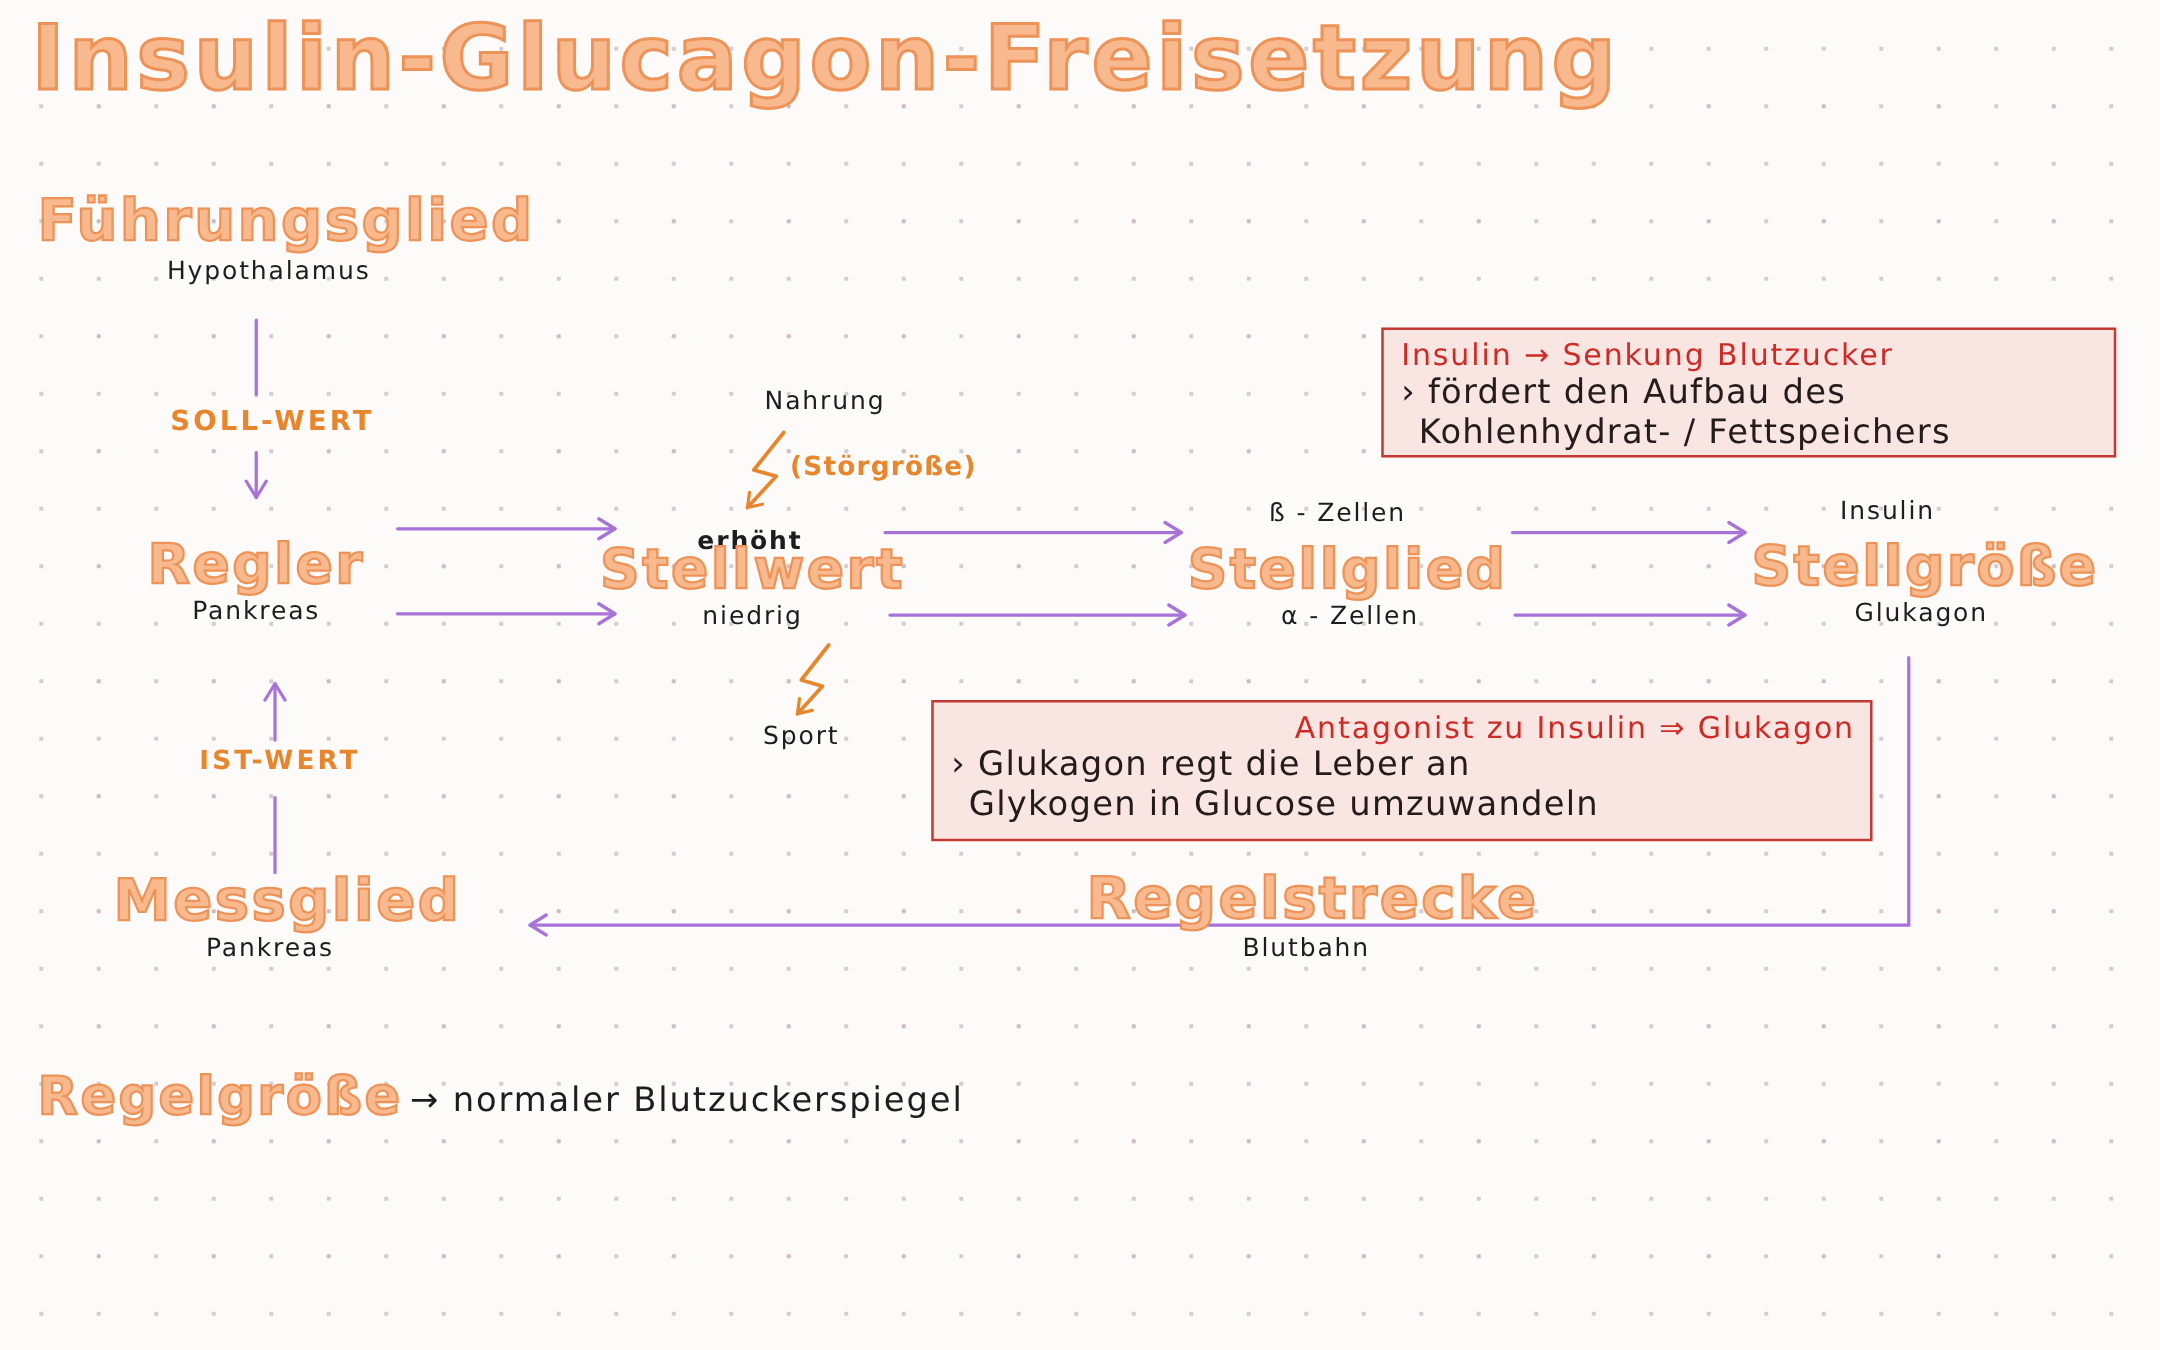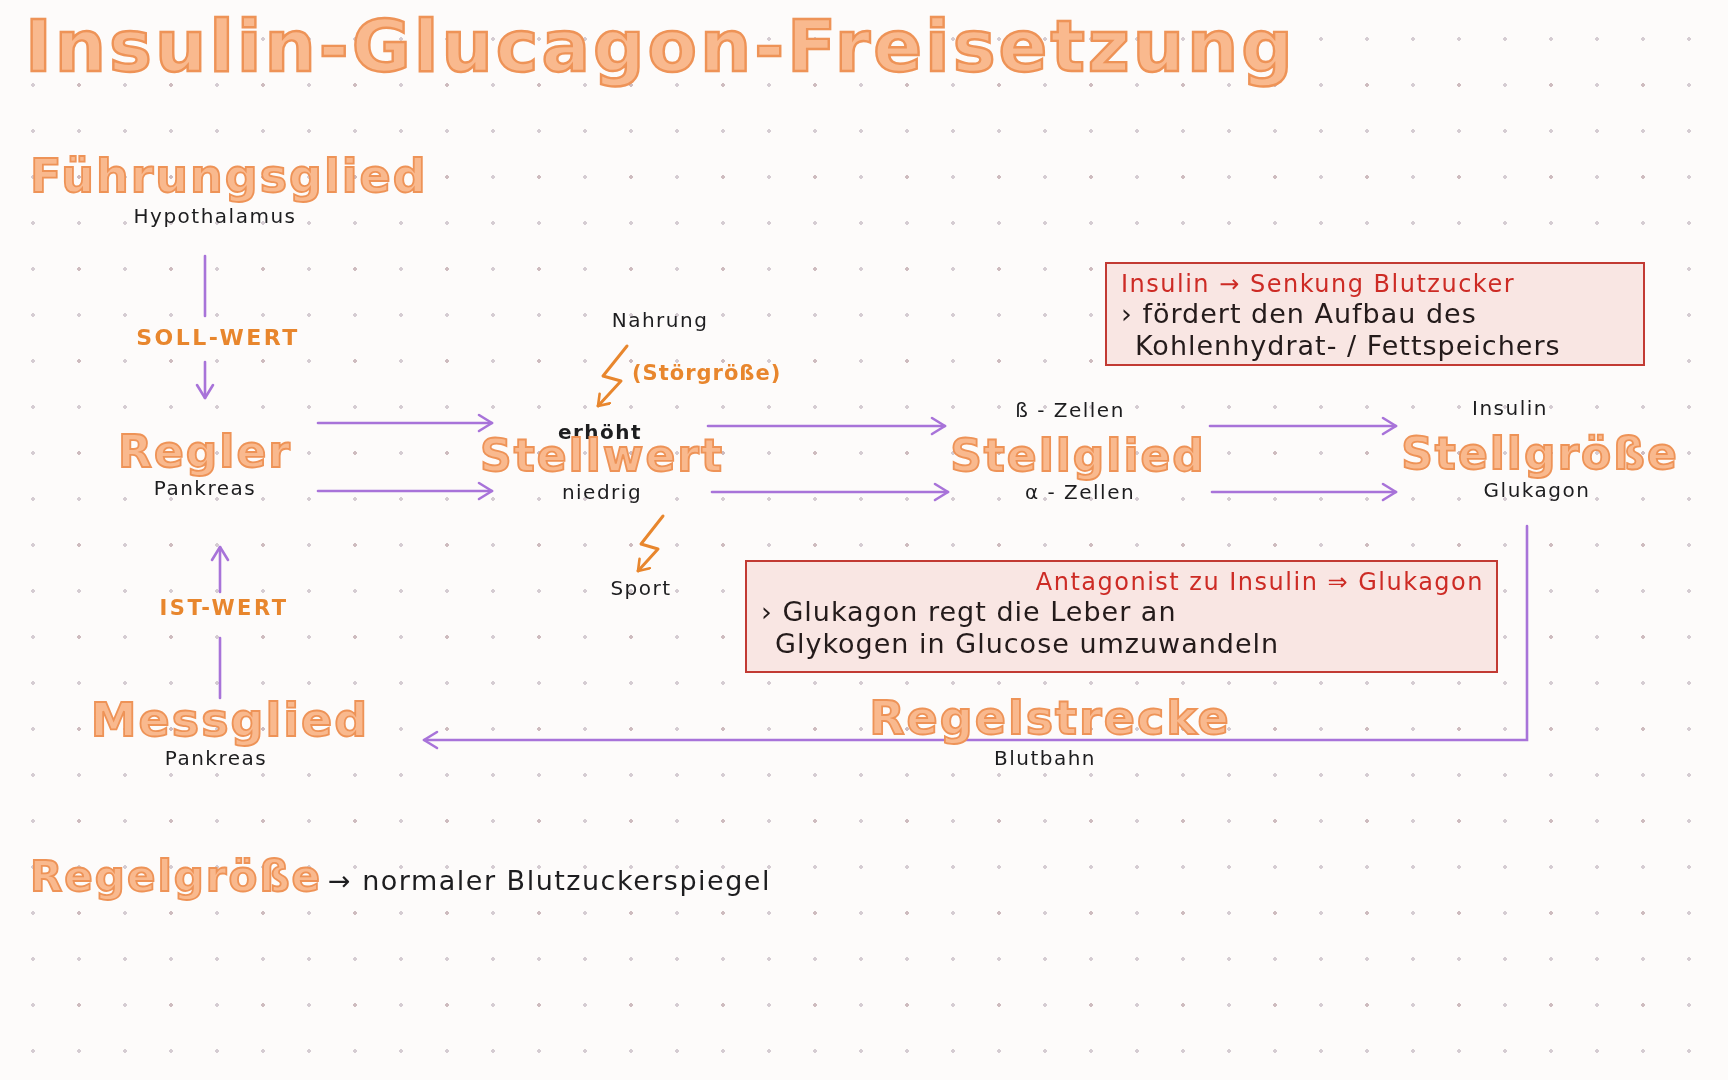--- a/index.html
+++ b/index.html
@@ -102,21 +102,21 @@
   <div class="abs hand mid ctr" style="left:641px;top:578px;">Sport</div>
 
   <div class="abs hand mid ctr" style="left:1070px;top:400px;">ß - Zellen</div>
   <div class="abs bubble big ctr" style="left:1078px;top:432px;">Stellglied</div>
   <div class="abs hand mid ctr" style="left:1080px;top:482px;">α - Zellen</div>
 
   <div class="abs hand mid ctr" style="left:1510px;top:398px;">Insulin</div>
   <div class="abs bubble big ctr" style="left:1540px;top:430px;">Stellgröße</div>
   <div class="abs hand mid ctr" style="left:1537px;top:480px;">Glukagon</div>
 
-  <div class="infobox" style="left:1105px;top:262px;width:540px;height:104px;">
+  <div class="infobox" style="left:1105px;top:262px;width:588px;height:104px;">
     <div class="red">Insulin →  Senkung Blutzucker</div>
     <div class="blk">› fördert den Aufbau des</div>
     <div class="blk indent">Kohlenhydrat- / Fettspeichers</div>
   </div>
 
   <div class="infobox" style="left:745px;top:560px;width:753px;height:113px;">
     <div class="red" style="padding-left:24px;text-align:right;">Antagonist zu Insulin ⇒ Glukagon</div>
     <div class="blk">› Glukagon regt die Leber an</div>
     <div class="blk indent">Glykogen in Glucose umzuwandeln</div>
   </div>

